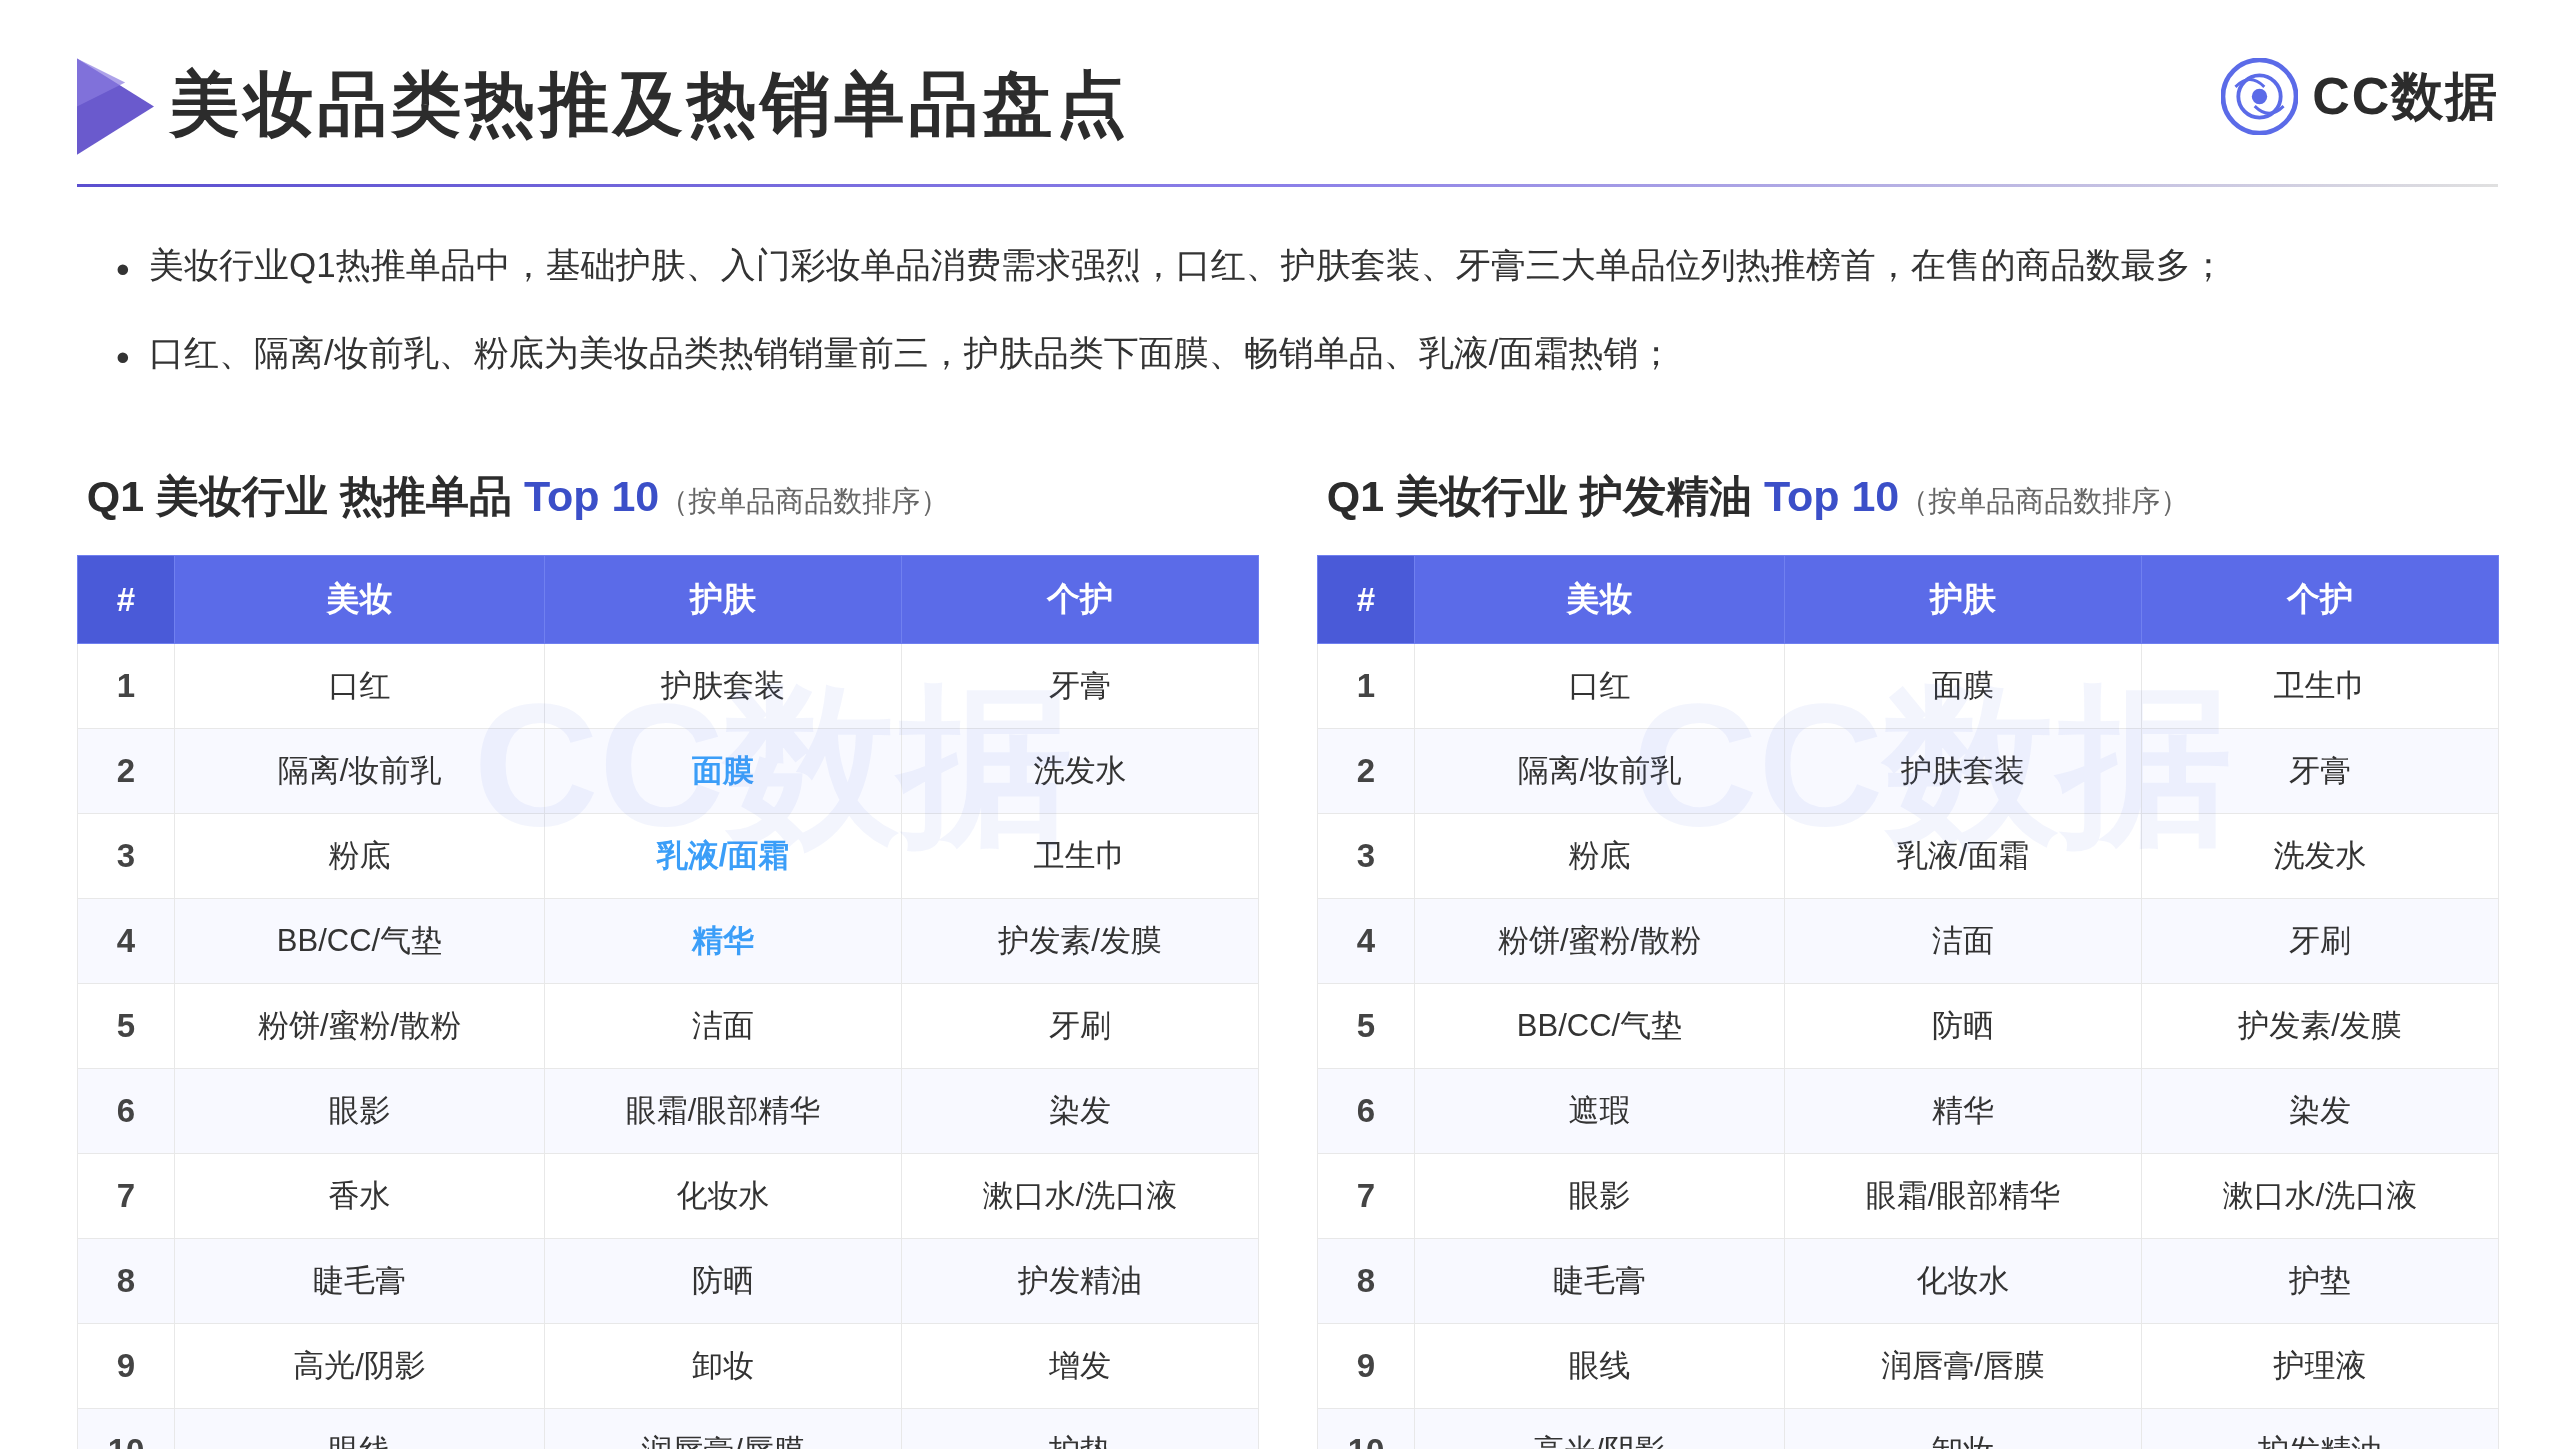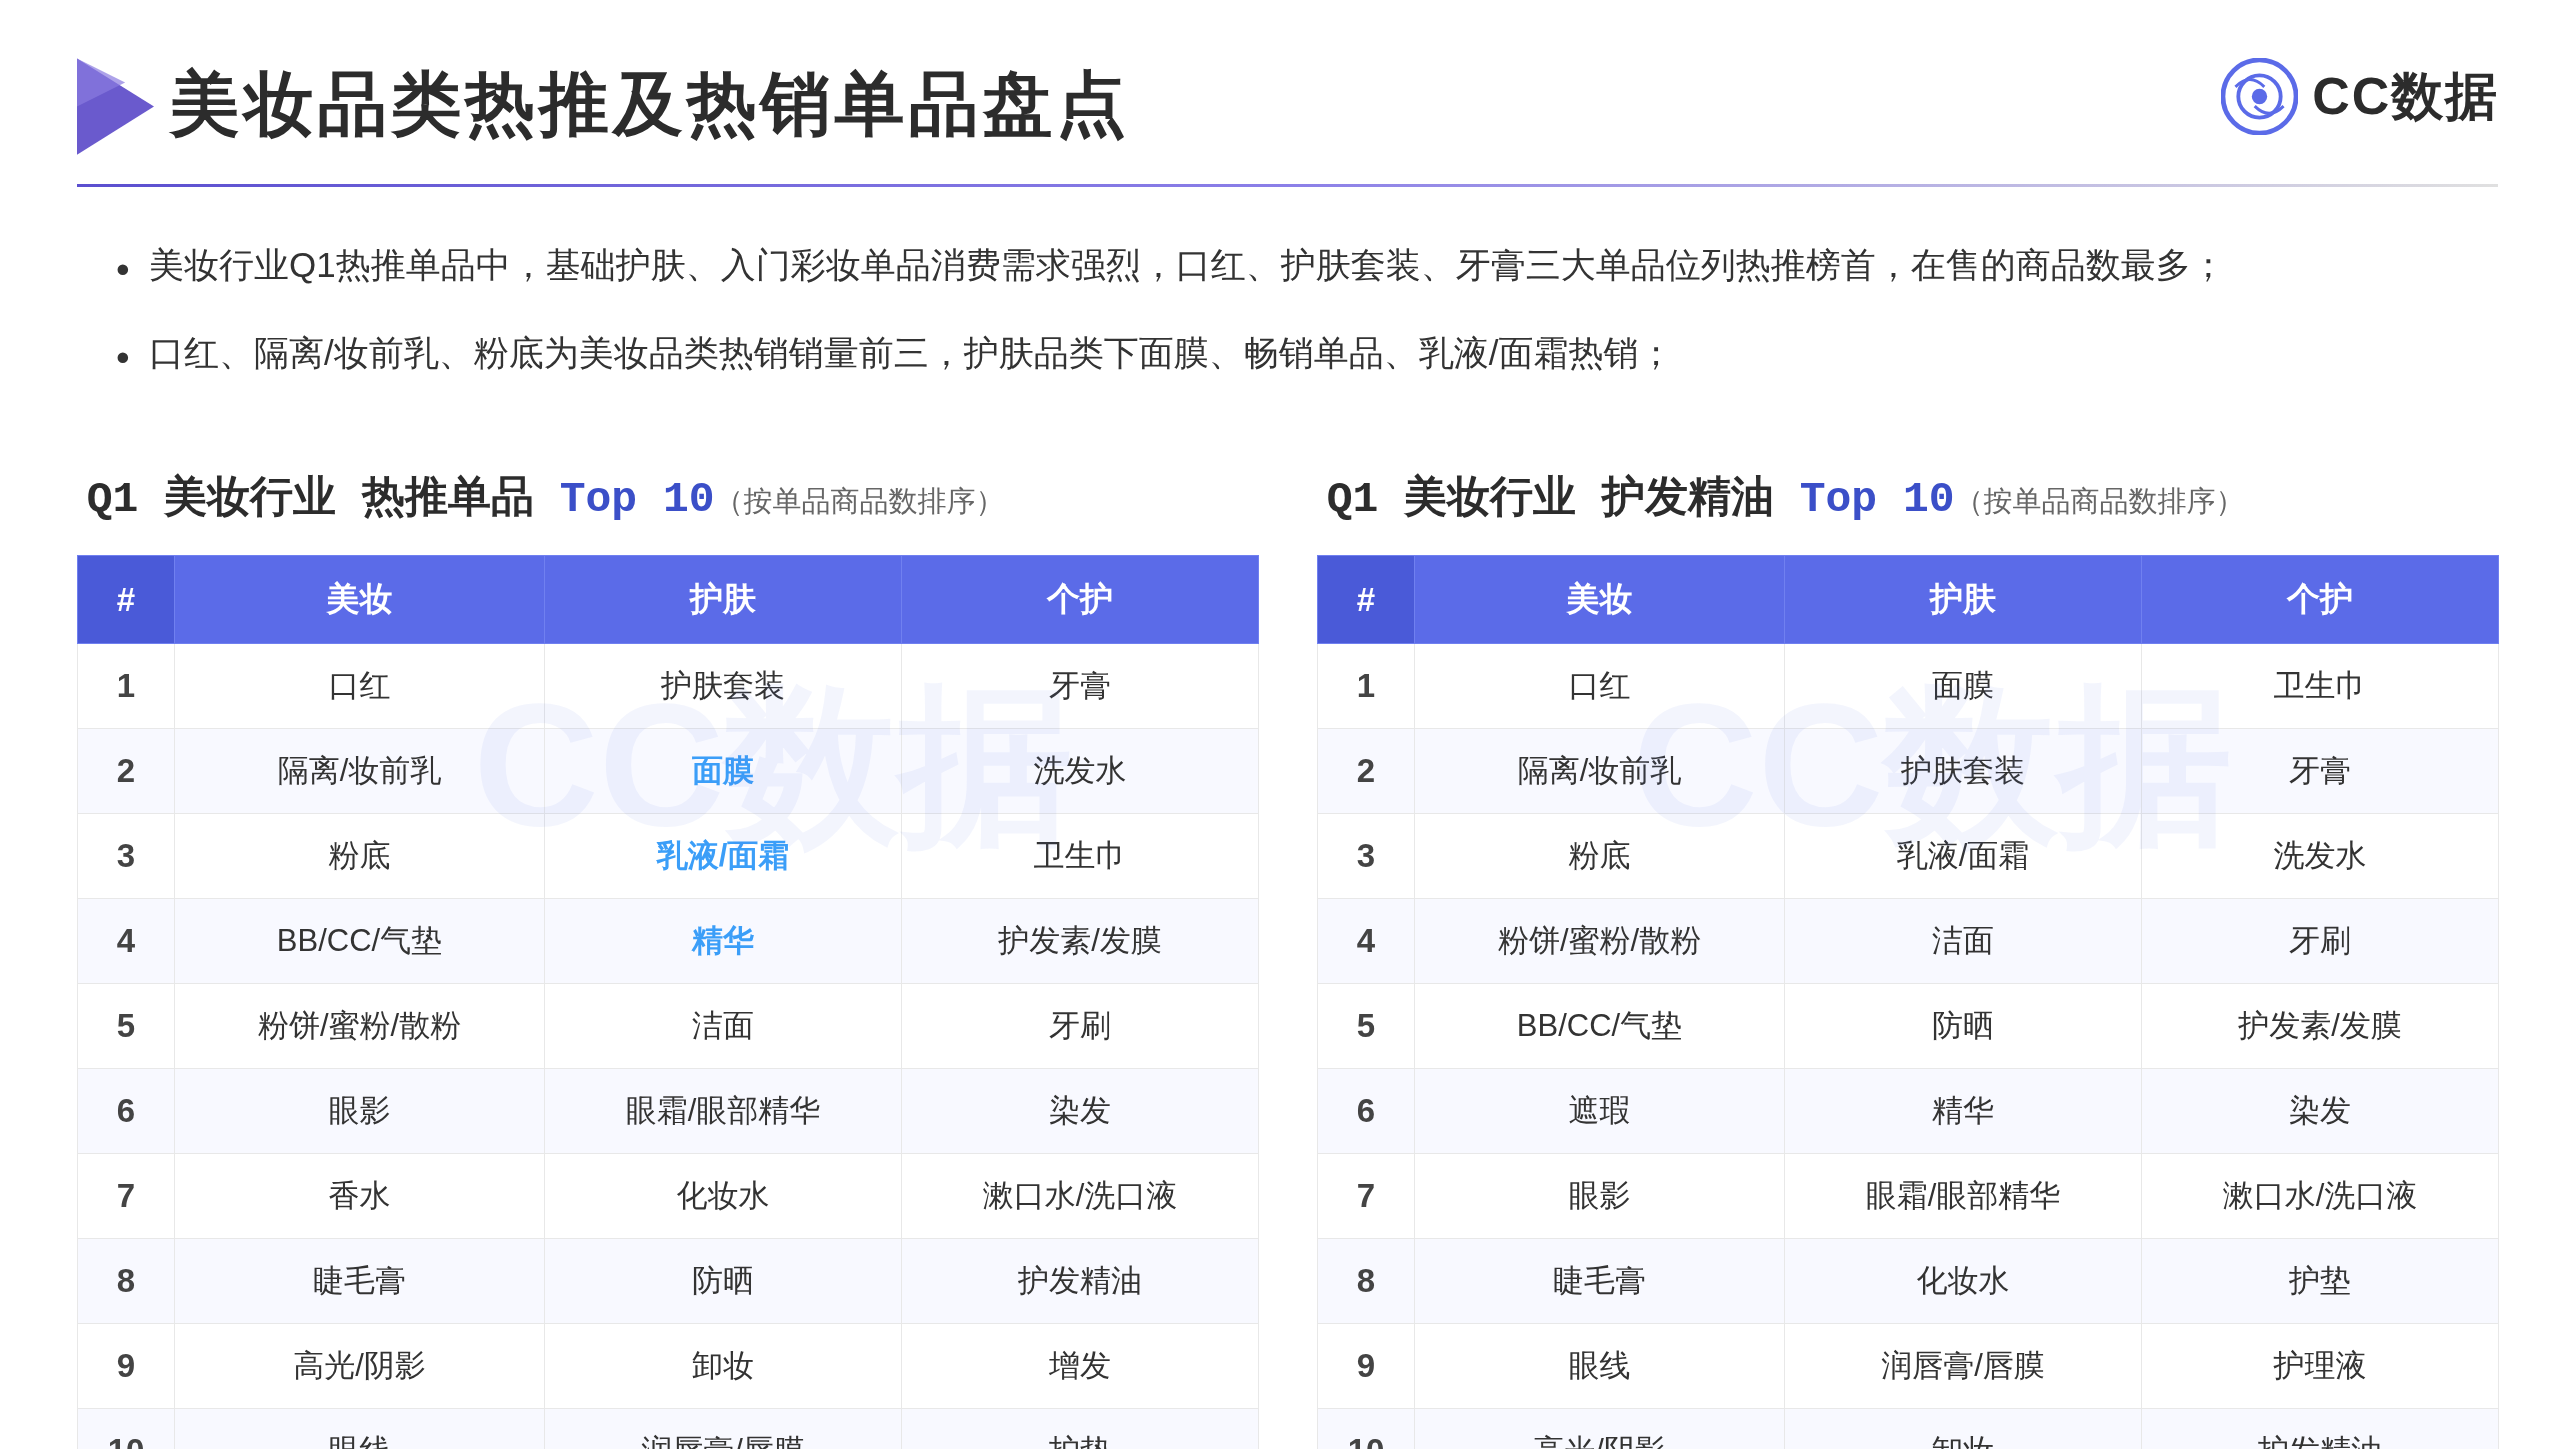--- a/index.html
+++ b/index.html
@@ -83,21 +83,20 @@
     .table-section {
       flex: 1;
     }
 
     .table-title {
       font-size: 43px;
       font-weight: 700;
       color: #2c2c2c;
       margin-bottom: 29px;
       padding-left: 9.7px;
-      font-family: Liberation Mono, monospace;
     }
 
     .table-title .highlight {
       color: #3b4fc8;
     }
 
     .table-title .subtitle {
       font-size: 29px;
       font-weight: 400;
       color: #666;

